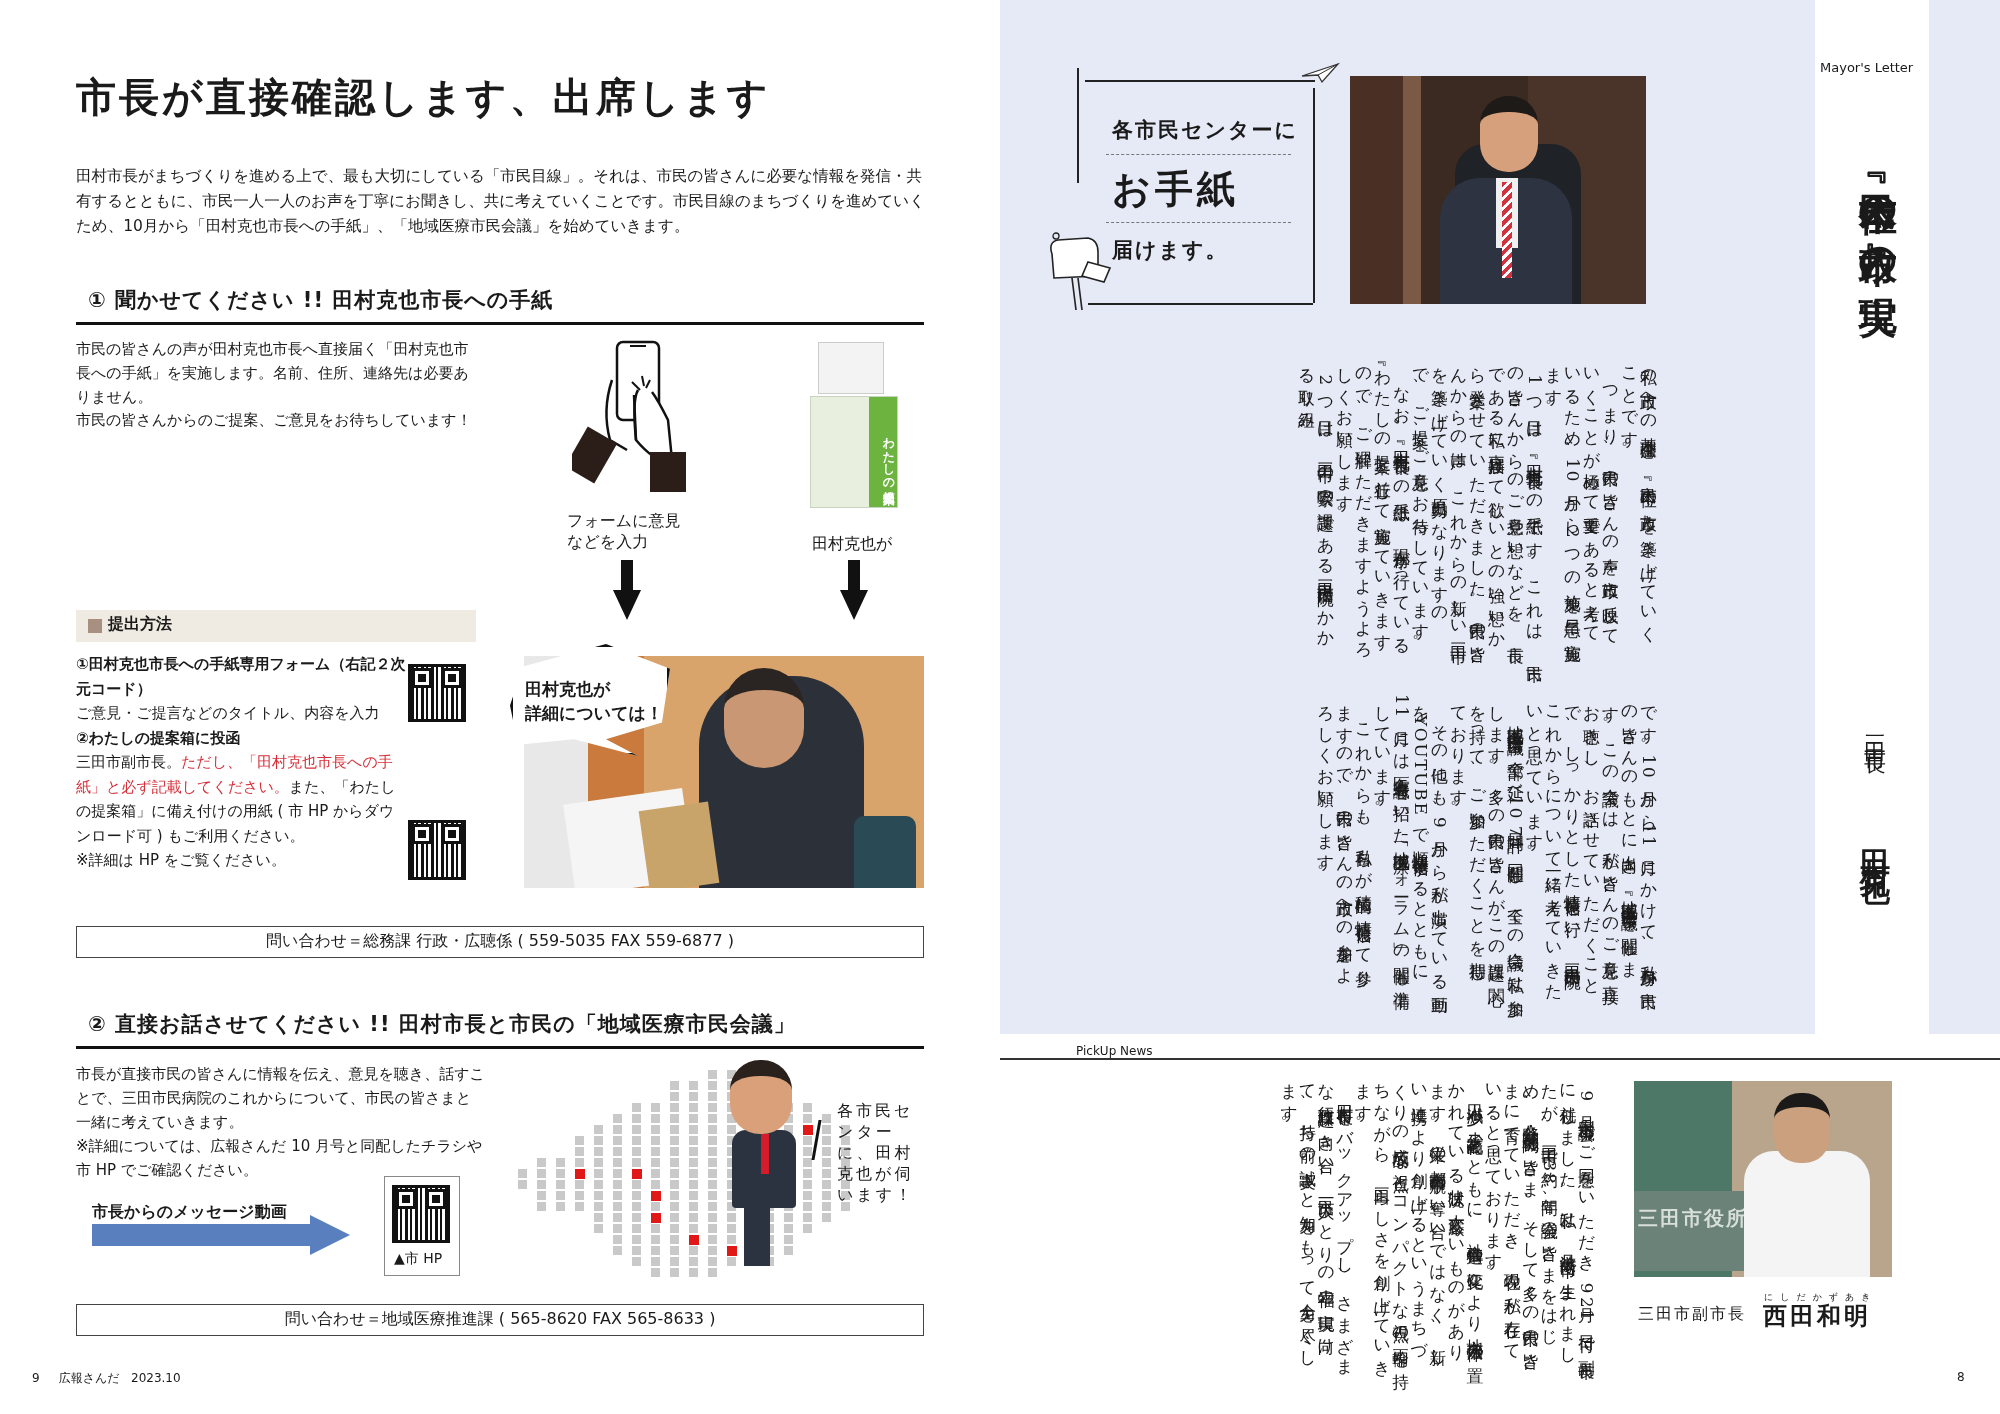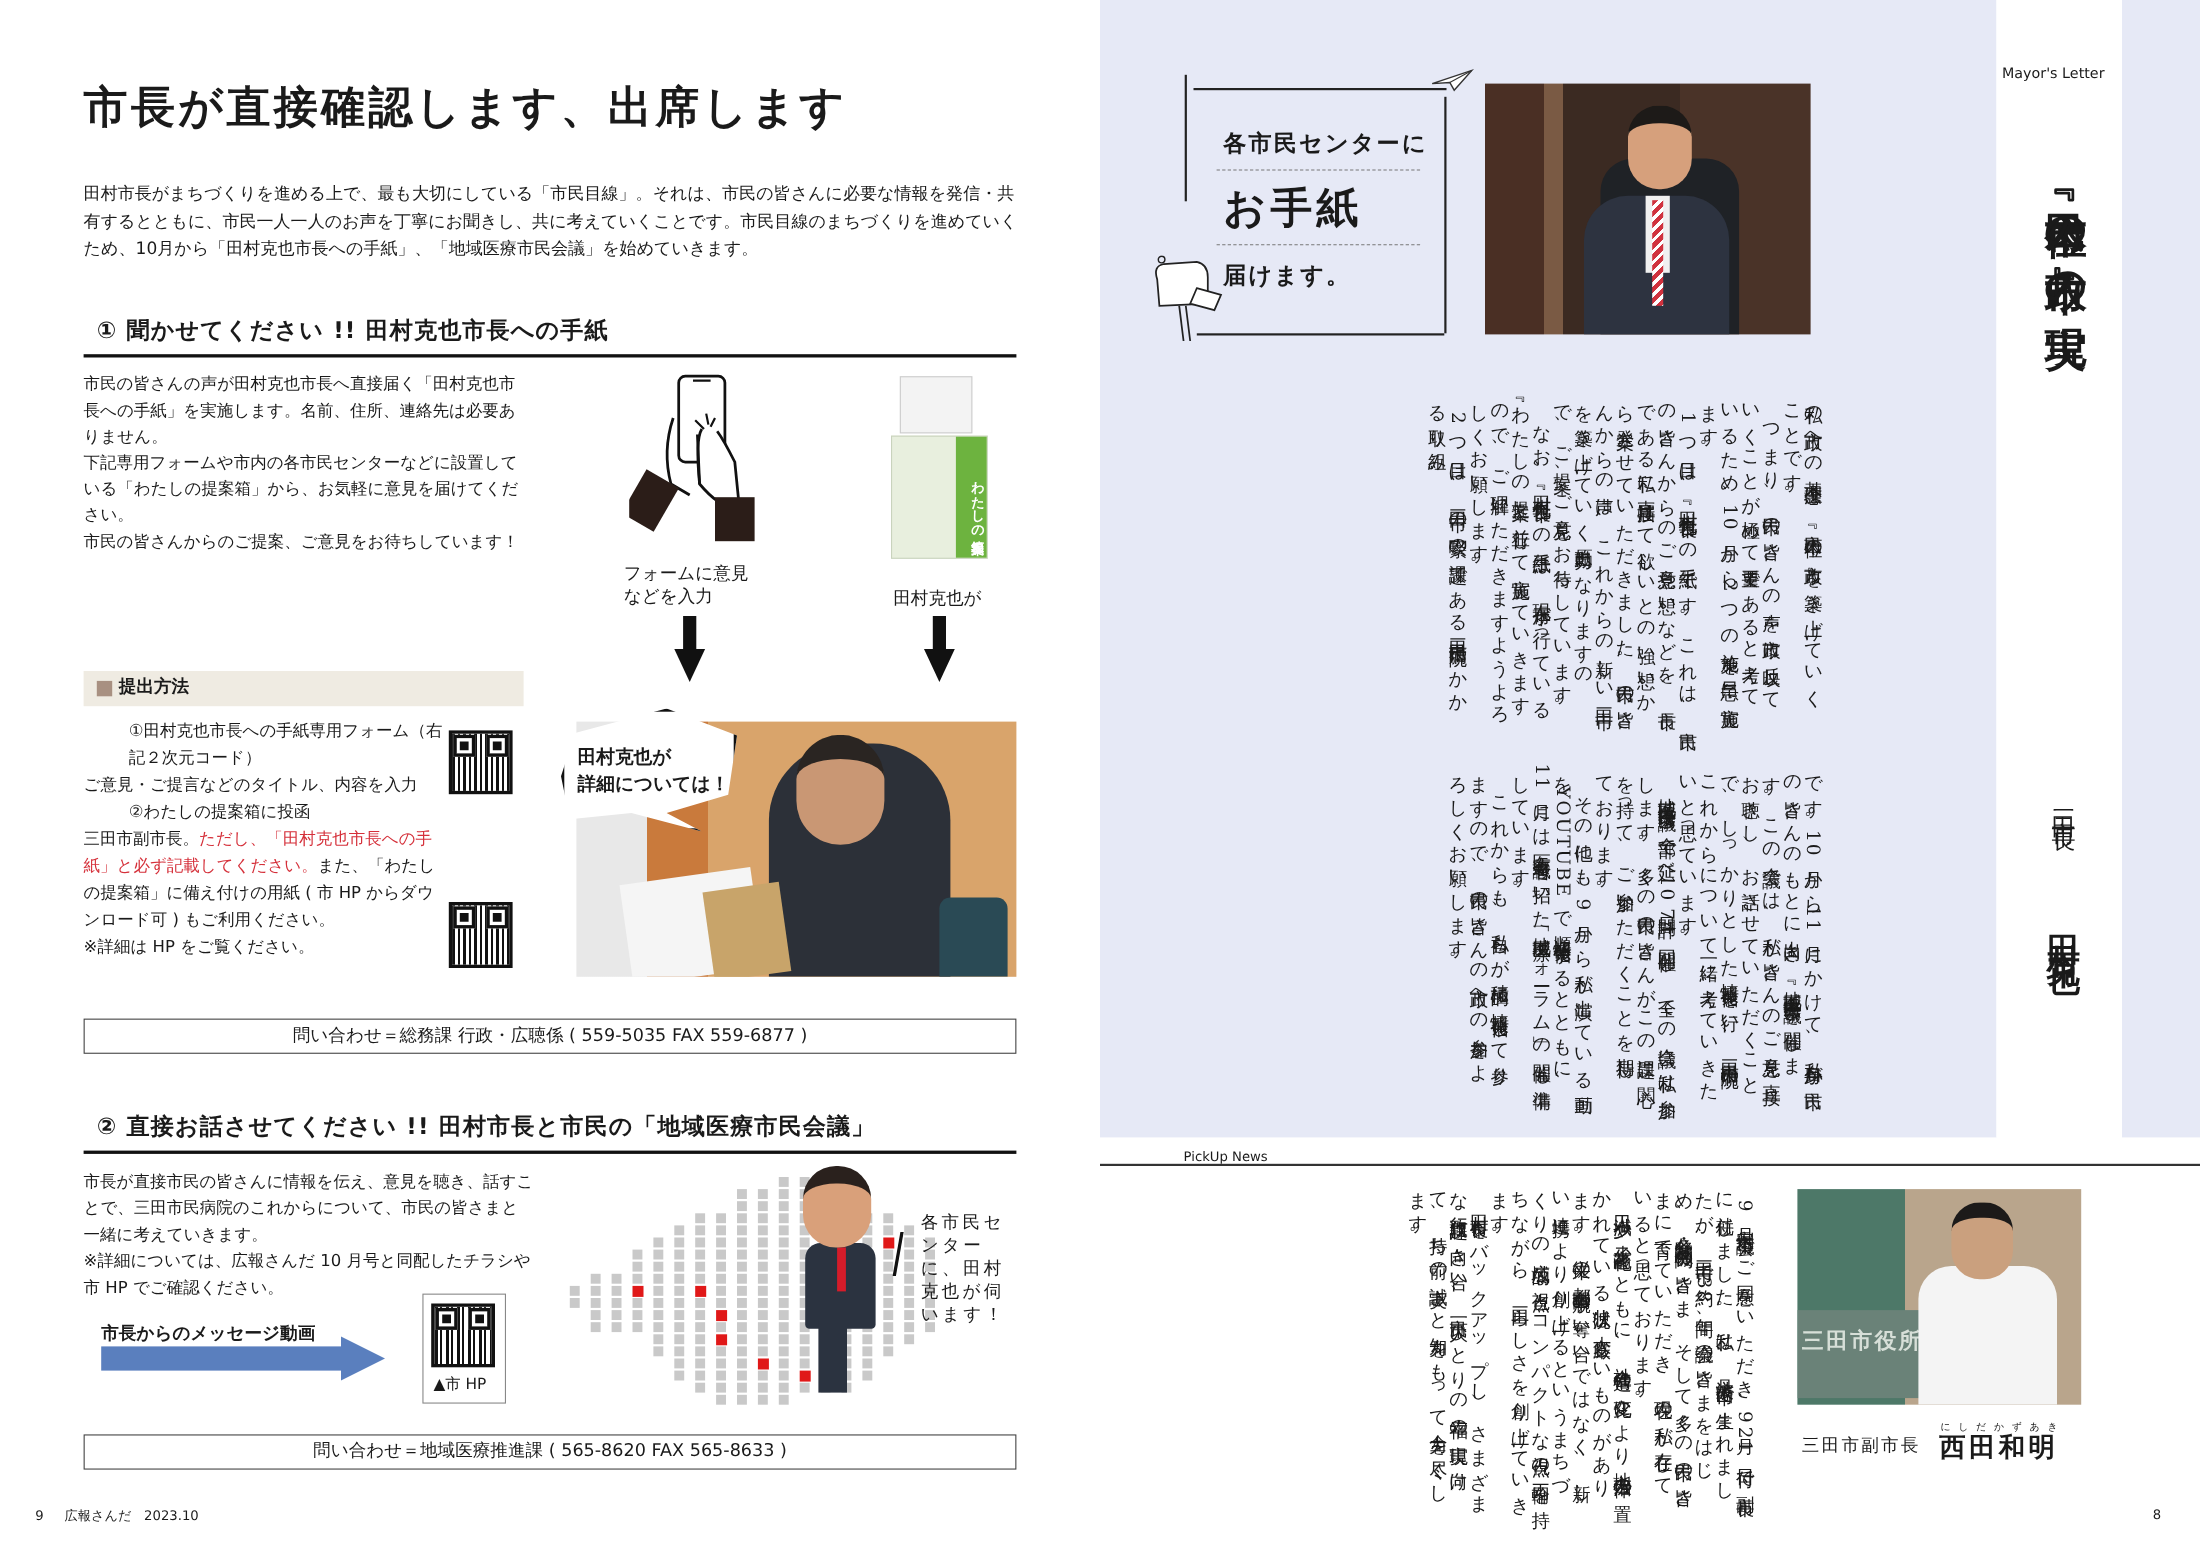--- a/index.html
+++ b/index.html
@@ -17,21 +17,21 @@
 
   .sec1-head { left: 88px; top: 286px; }
   .sec1-rule { left: 76px; top: 322px; width: 848px; }
   .sec1-body { left: 76px; top: 338px; width: 400px; font-size: 15px; line-height: 23.8px; }
 
   .method-box { left: 76px; top: 610px; width: 400px; height: 32px; background: #efebe2; }
   .method-square { left: 88px; top: 619px; width: 14px; height: 14px; background: #a89081; }
   .method-label { left: 108px; top: 614px; font-size: 16px; font-weight: bold; }
 
   .method-body { left: 76px; top: 652px; width: 330px; font-size: 15px; line-height: 24.5px; }
-  .method-body .b { font-weight: normal; margin-left: 41px; }
+  .method-body .b { font-weight: bold; }
   .method-body .red { color: #d5303a; }
 
   .qr { background:
       linear-gradient(#fff,#fff) 0 0/0 0 no-repeat,
       repeating-linear-gradient(90deg, #111 0 3px, #fff 3px 5px, #111 5px 7px, #fff 7px 10px),
       #fff; border: 3px solid #111; }
   .qr::before, .qr::after { content: ""; position: absolute; width: 14px; height: 14px; border: 3px solid #111; background: #fff; box-shadow: inset 0 0 0 3px #fff, inset 0 0 0 7px #111; }
   .qr::before { left: 1px; top: 1px; }
   .qr::after { right: 1px; top: 1px; }
   .qr-1 { left: 408px; top: 664px; width: 58px; height: 58px; }
@@ -144,21 +144,20 @@
 </head>
 <body>
 
 <div class="abs page-title">市長が直接確認します、出席します</div>
 <div class="abs intro">田村市長がまちづくりを進める上で、最も大切にしている「市民目線」。それは、市民の皆さんに必要な情報を発信・共有するとともに、市民一人一人のお声を丁寧にお聞きし、共に考えていくことです。市民目線のまちづくりを進めていくため、10月から「田村克也市長への手紙」、「地域医療市民会議」を始めていきます。</div>
 
 <div class="abs sec-head sec1-head">① 聞かせてください !! 田村克也市長への手紙</div>
 <div class="abs sec-rule sec1-rule"></div>
 <div class="abs sec1-body">
   <div>市民の皆さんの声が田村克也市長へ直接届く「田村克也市長への手紙」を実施します。名前、住所、連絡先は必要ありません。</div>
-  <div>下記専用フォームや市内の各市民センターなどに設置している「わたしの提案箱」から、お気軽に意見を届けてください。</div>
   <div>市民の皆さんからのご提案、ご意見をお待ちしています！</div>
 </div>
 
 <svg class="abs phone-illus" viewBox="0 0 120 155">
   <rect x="45" y="2" width="42" height="78" rx="6" fill="#fff" stroke="#111" stroke-width="2.5"></rect>
   <line x1="58" y1="6" x2="74" y2="6" stroke="#111" stroke-width="2"></line>
   <path d="M60 42 L68 50 M70 36 L72 46 M78 40 L74 48" stroke="#111" stroke-width="2"></path>
   <path d="M40 40 Q30 70 38 100 L55 110" fill="none" stroke="#111" stroke-width="2.5"></path>
   <path d="M62 55 L64 100 Q85 125 100 120 L96 80 Q86 60 80 52" fill="#fff" stroke="#111" stroke-width="2.5"></path>
   <path d="M66 50 Q60 60 64 100" fill="none" stroke="#111" stroke-width="2.5"></path>

